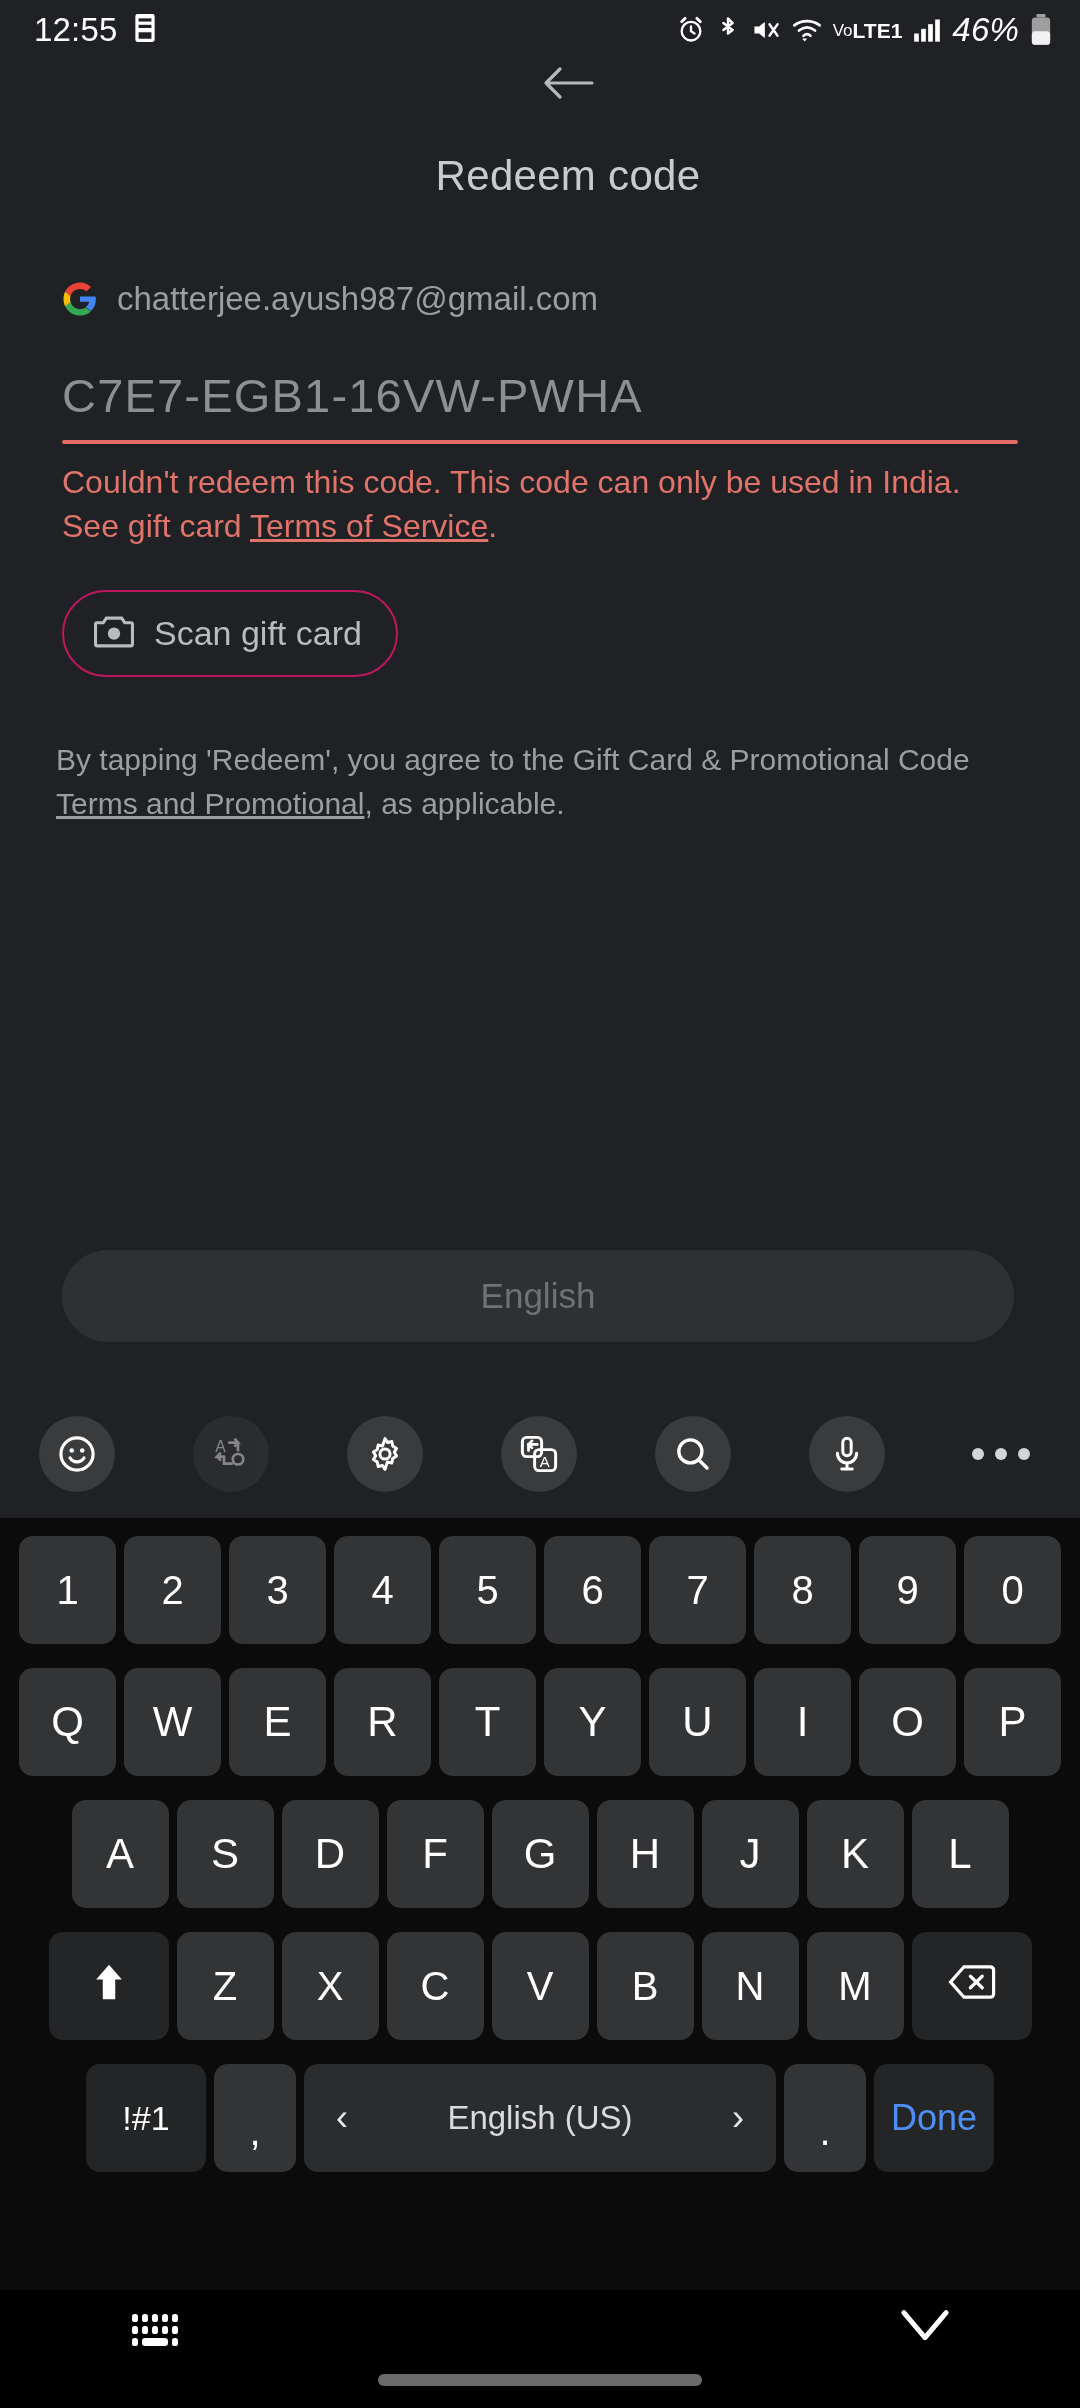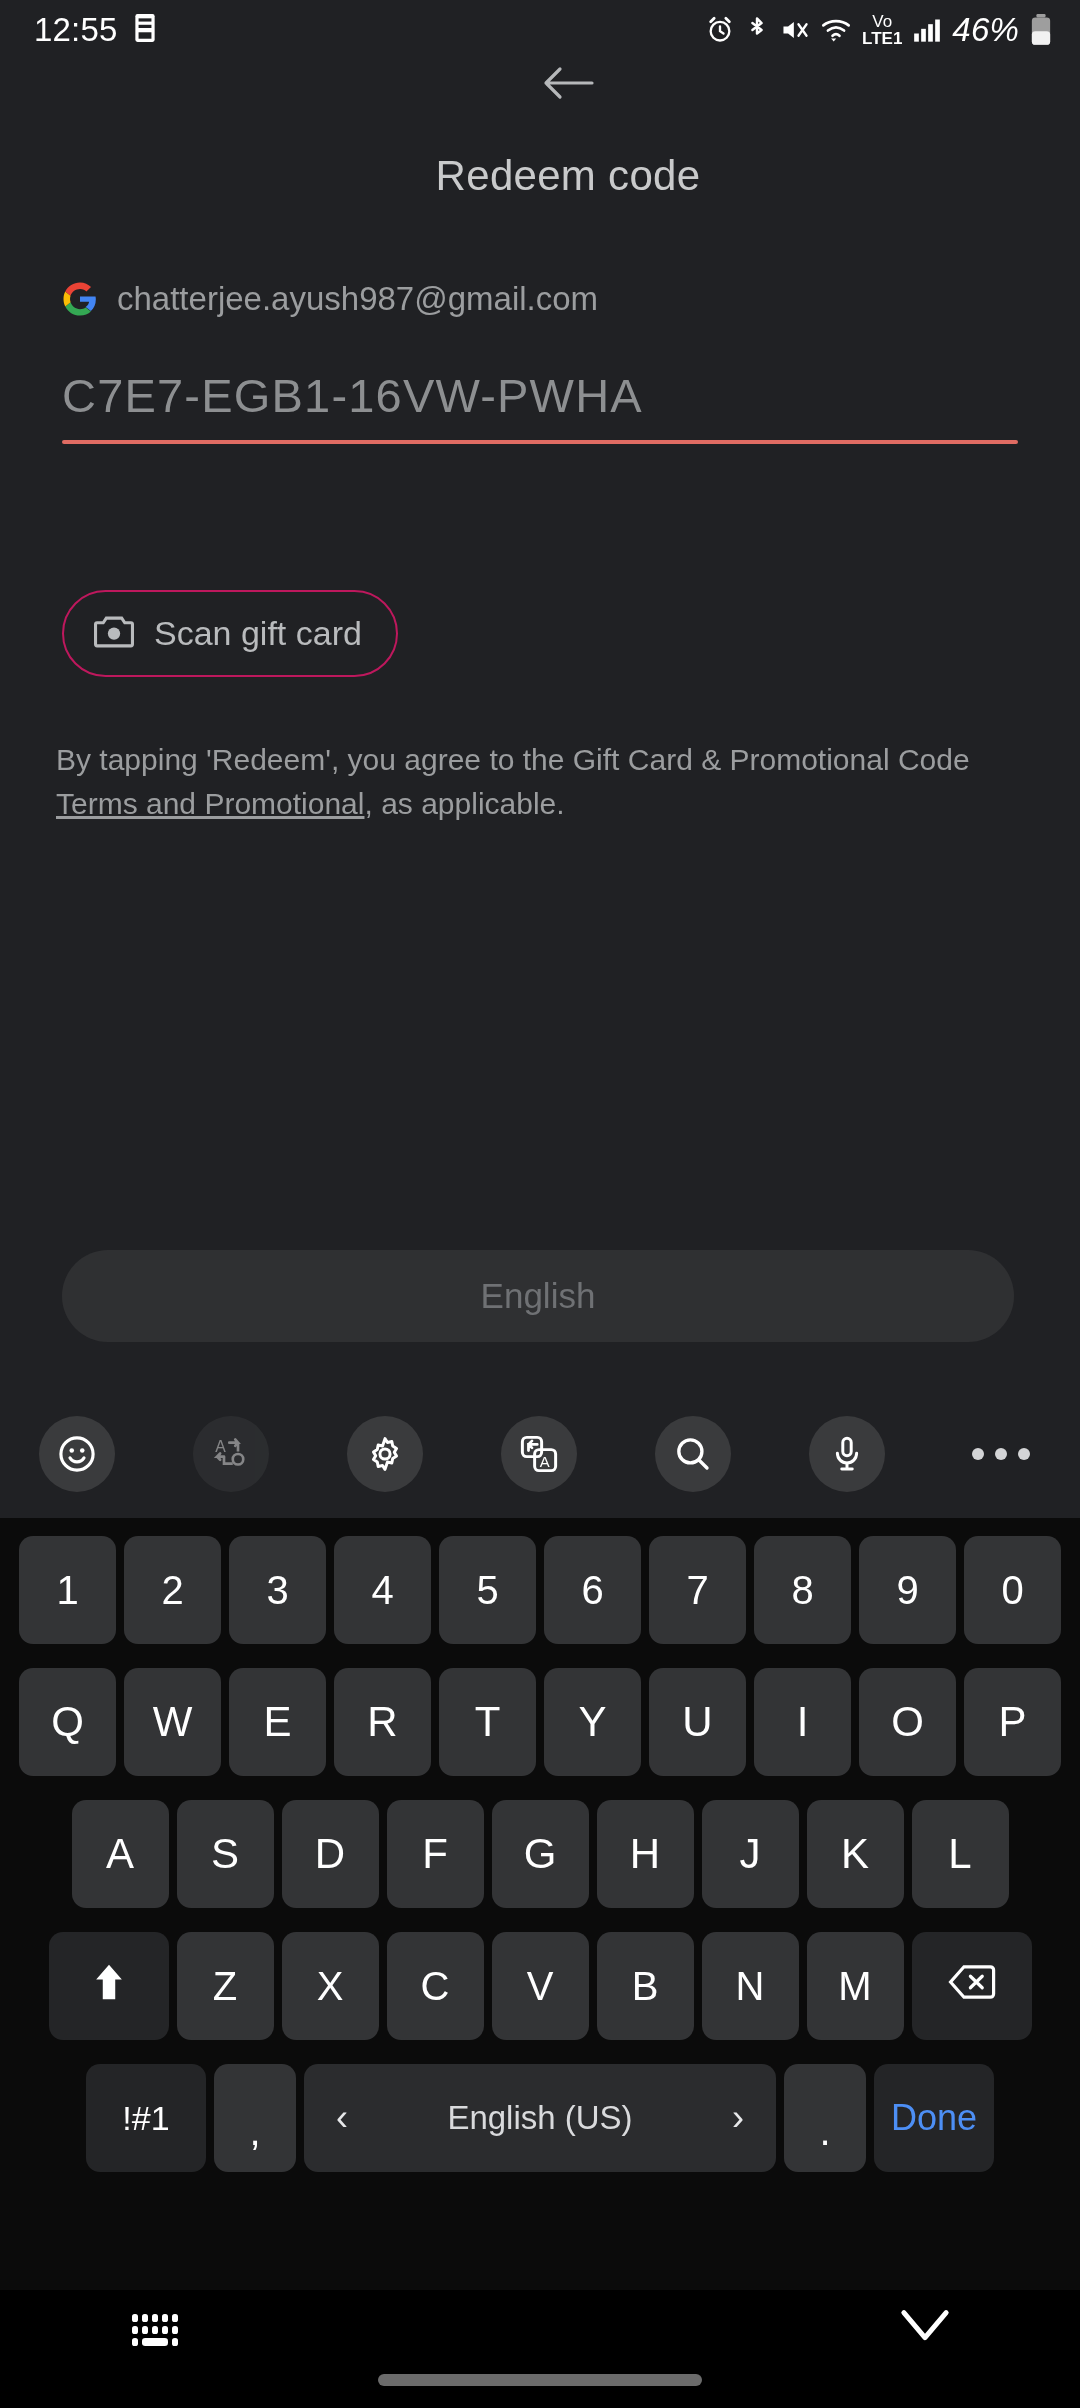--- a/index.html
+++ b/index.html
@@ -188,23 +188,23 @@
           </svg>
       </span>
       <span>
         <svg width="30" height="28" viewBox="0 0 26 24">
             <path d="M2 8c6-5 16-5 22 0" stroke="#fff" stroke-width="2.3" fill="none" stroke-linecap="round"></path>
             <path d="M6 12.5c4.4-3.6 9.6-3.6 14 0" stroke="#fff" stroke-width="2.3" fill="none" stroke-linecap="round"></path>
             <path d="M10 17c2-1.8 4-1.8 6 0" stroke="#fff" stroke-width="2.3" fill="none" stroke-linecap="round"></path>
             <path d="M11 22l-2.2-2.6h4.4z" fill="#fff"></path>
           </svg>
       </span>
-      <span style="display:flex;flex-direction:column;align-items:center;line-height:1;">
+      <span style="display:flex;flex-direction:row;align-items:center;line-height:1;">
         <span style="font-size:17px;">Vo</span>
-        <span style="font-size:17px;font-weight:700;">LTE1</span>
+        <span style="font-size:21px;font-weight:700;">LTE1</span>
       </span>
       <span>
         <svg width="28" height="26" viewBox="0 0 24 22">
             <rect x="1" y="14" width="4" height="7" fill="#fff"></rect>
             <rect x="7" y="10" width="4" height="11" fill="#fff"></rect>
             <rect x="13" y="6" width="4" height="15" fill="#fff"></rect>
             <rect x="19" y="2" width="4" height="19" fill="#fff"></rect>
           </svg>
       </span>
       <span class="sb-batt">46%</span>
@@ -239,20 +239,21 @@
       </svg>
     </span>
     <span class="email">chatterjee.ayush987@gmail.com</span>
   </div>
 
   <div class="codefield">
     <div class="codeval">C7E7-EGB1-16VW-PWHA</div>
     <div class="underline"></div>
   </div>
 
+  <div class="errortext"><span>Couldn't redeem this code. This code can only be used in India. See gift card </span><span class="lnk">Terms of Service</span><span>.</span></div>
 
   <div class="scanbtn">
     <span>
       <svg width="40" height="34" viewBox="0 0 26 22">
           <path d="M2 5h4l2-3h10l2 3h4a1 1 0 011 1v13a1 1 0 01-1 1H2a1 1 0 01-1-1V6a1 1 0 011-1z" fill="none" stroke="#b9bbbd" stroke-width="2"></path>
           <circle cx="13" cy="12" r="4" fill="#b9bbbd"></circle>
         </svg>
     </span>
     <span class="lbl">Scan gift card</span>
   </div>

